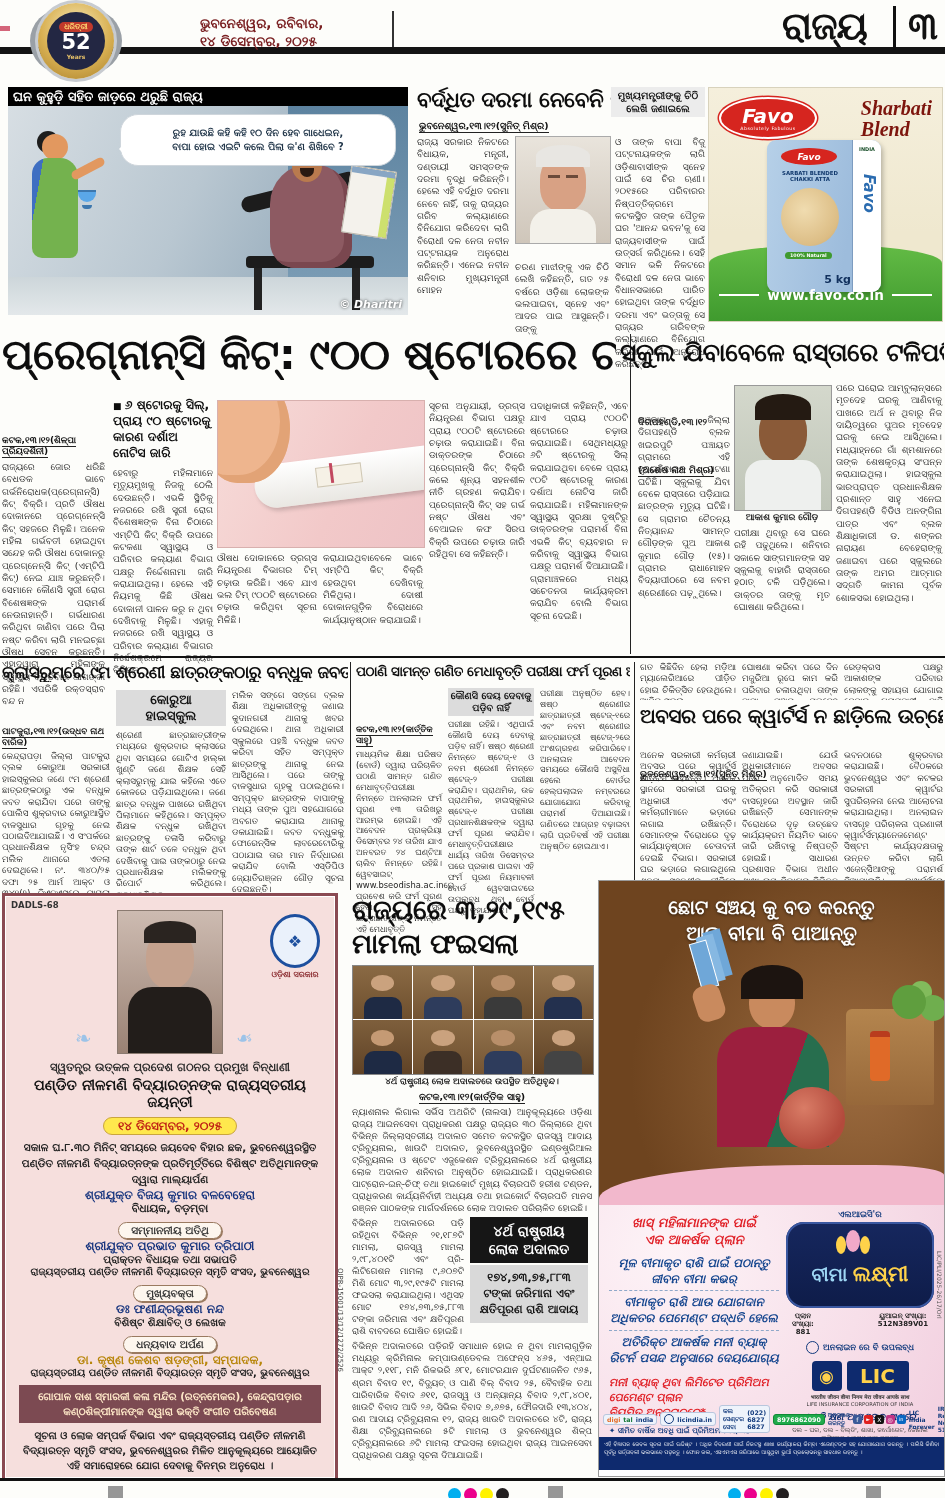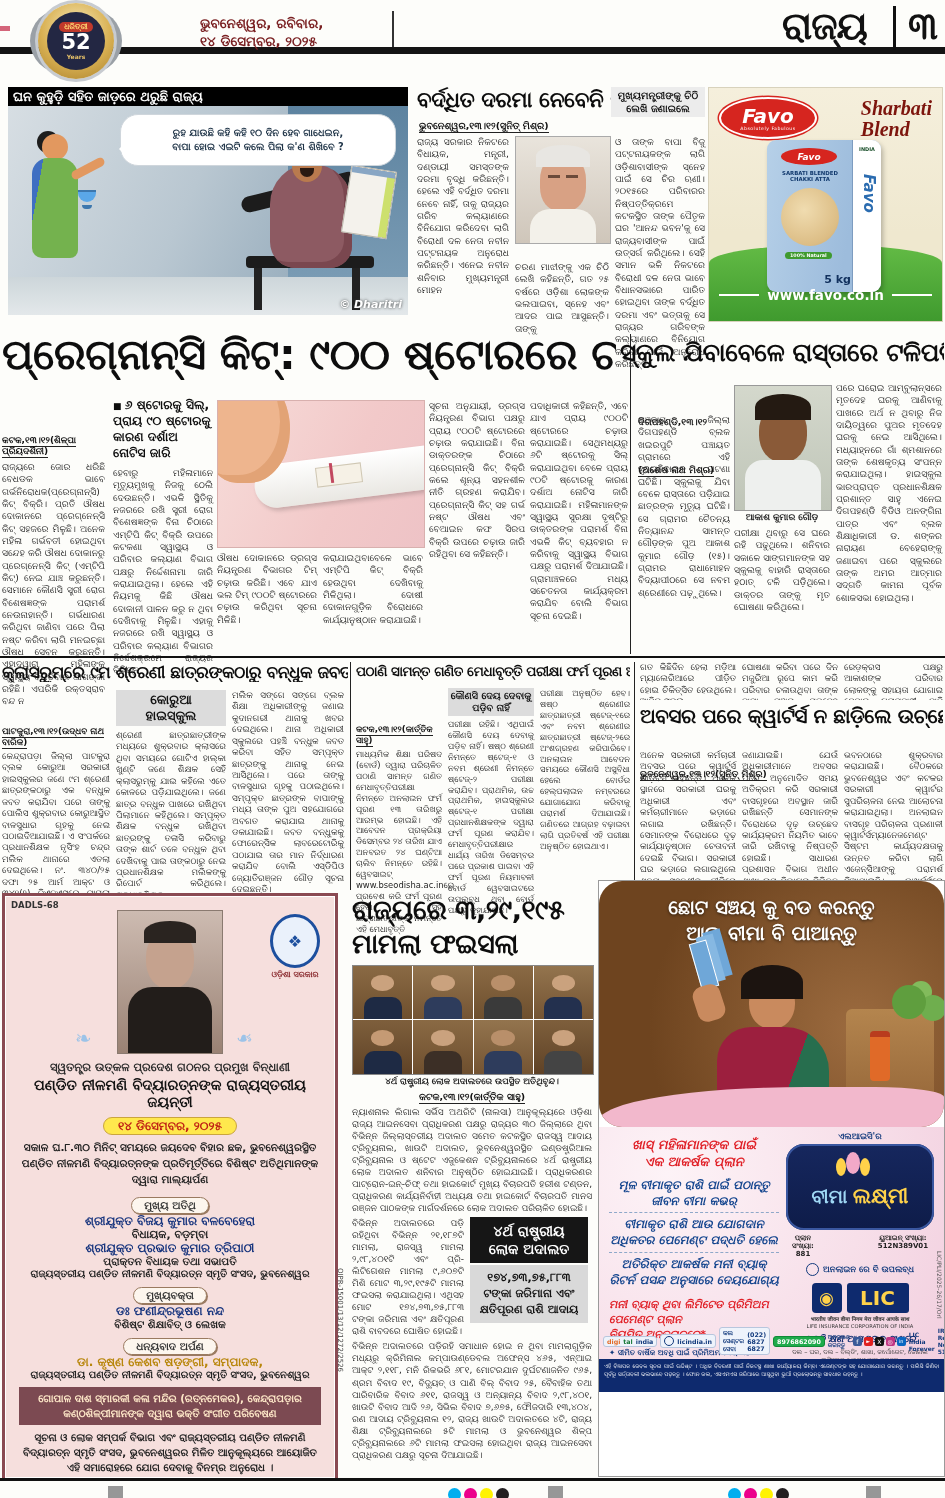--- a/index.html
+++ b/index.html
@@ -260,23 +260,23 @@
       <div class="abs" style="left:26px;top:10px;width:52px;height:22px;border-radius:50% 50% 0 0;background:#2a2420;"></div>
       <div class="abs" style="left:10px;top:76px;width:84px;height:66px;border-radius:24px 24px 0 0;background:#221d1a;"></div>
     </div>
     <div class="abs" style="left:70px;top:130px;color:#9cc3e8;font-size:20px;">❧</div>
     <div class="abs" style="right:82px;top:130px;color:#9cc3e8;font-size:20px;transform:scaleX(-1);">❧</div>
     <div class="abs center" style="left:8px;top:164px;width:314px;">
       <div style="font-size:11.5px;font-weight:bold;color:#2c2c2c;">ସ୍ୱତନ୍ତ୍ର ଉତ୍କଳ ପ୍ରଦେଶ ଗଠନର ପ୍ରମୁଖ ବିନ୍ଧାଣୀ</div>
       <div style="font-size:14.5px;font-weight:bold;color:#111;margin-top:3px;">ପଣ୍ଡିତ ନୀଳମଣି ବିଦ୍ୟାରତ୍ନଙ୍କ ରାଜ୍ୟସ୍ତରୀୟ ଜୟନ୍ତୀ</div>
       <div style="margin-top:4px;"><span class="datepill">୧୪ ଡିସେମ୍ବର, ୨୦୨୫</span></div>
       <div style="font-size:10.6px;font-weight:bold;color:#222;margin-top:5px;line-height:1.5;">ସକାଳ ଘ.୮.୩୦ ମିନିଟ୍ ସମୟରେ ଜୟଦେବ ବିହାର ଛକ, ଭୁବନେଶ୍ୱରସ୍ଥିତ ପଣ୍ଡିତ ନୀଳମଣି ବିଦ୍ୟାରତ୍ନଙ୍କ ପ୍ରତିମୂର୍ତ୍ତିରେ ବିଶିଷ୍ଟ ଅତିଥିମାନଙ୍କ ଦ୍ୱାରା ମାଲ୍ୟାର୍ପଣ</div>
-      <div style="margin-top:6px;"><span class="mem-pill">ମୁଖ୍ୟ ଅତିଥି</span></div>
       <div class="mem-name">ଶ୍ରୀଯୁକ୍ତ ବିଜୟ କୁମାର ବଳବେହେରା</div>
       <div style="font-size:11px;font-weight:bold;color:#222;">ବିଧାୟକ, ବଡ଼ମ୍ବା</div>
+      <div style="margin-top:4px;"><span class="mem-pill">ସମ୍ମାନନୀୟ ଅତିଥି</span></div>
       <div class="mem-name">ଶ୍ରୀଯୁକ୍ତ ପ୍ରଭାତ କୁମାର ତ୍ରିପାଠୀ</div>
       <div style="font-size:10.5px;font-weight:bold;color:#222;">ପ୍ରାକ୍ତନ ବିଧାୟକ ତଥା ସଭାପତି</div>
       <div style="font-size:10px;font-weight:bold;color:#222;">ରାଜ୍ୟସ୍ତରୀୟ ପଣ୍ଡିତ ନୀଳମଣି ବିଦ୍ୟାରତ୍ନ ସ୍ମୃତି ସଂସଦ, ଭୁବନେଶ୍ୱର</div>
       <div style="margin-top:4px;"><span class="mem-pill">ମୁଖ୍ୟବକ୍ତା</span></div>
       <div class="mem-name">ଡଃ ଫଣୀନ୍ଦ୍ରଭୂଷଣ ନନ୍ଦ</div>
       <div style="font-size:10.5px;font-weight:bold;color:#222;">ବିଶିଷ୍ଟ ଶିକ୍ଷାବିତ୍ ଓ ଲେଖକ</div>
       <div style="margin-top:4px;"><span class="mem-pill">ଧନ୍ୟବାଦ ଅର୍ପଣ</span></div>
       <div class="mem-name" style="color:#b8860b;">ଡା. କୃଷ୍ଣ କେଶବ ଷଡ଼ଙ୍ଗୀ, ସମ୍ପାଦକ,</div>
       <div style="font-size:10px;font-weight:bold;color:#222;">ରାଜ୍ୟସ୍ତରୀୟ ପଣ୍ଡିତ ନୀଳମଣି ବିଦ୍ୟାରତ୍ନ ସ୍ମୃତି ସଂସଦ, ଭୁବନେଶ୍ୱର</div>
       <div class="maroonbox" style="margin:6px 6px 0 6px;">
@@ -342,21 +342,21 @@
           <div>୪ର୍ଥ ରାଷ୍ଟ୍ରୀୟ</div>
           <div>ଲୋକ ଅଦାଲତ</div>
         </div>
         <div class="graybox" style="background:#d9d9d9;font-size:11.3px;line-height:1.4;padding:5px 3px;margin-top:2px;">୧୭୪,୭୩,୭୫,୮୮୩ ଟଙ୍କା ଜରିମାନା ଏବଂ କ୍ଷତିପୂରଣ ରାଶି ଆଦାୟ</div>
       </div>
     </div>
     <div class="bt" style="margin-top:3px;font-size:9px;">ବିଭିନ୍ନ ଅଦାଲତରେ ପଡ଼ିରହି ସମାଧାନ ହୋଇ ନ ଥିବା ମାମଲାଗୁଡ଼ିକ ମଧ୍ୟରୁ କ୍ରିମିନାଲ କମ୍ପାଉଣ୍ଡେବଲ ଅଫେନ୍ସ ୪୬୫, ଏନ୍‌ଆଇ ଆକ୍ଟ ୨,୧୧୮, ମନି ରିକଭରି ୬୮୧, ମୋଟରଯାନ ଦୁର୍ଘଟଣାଜନିତ ୯୬୫, ଶ୍ରମ ବିବାଦ ୧୯, ବିଦ୍ୟୁତ୍ ଓ ପାଣି ବିଲ୍ ବିବାଦ ୨୫, ବୈବାହିକ ତଥା ପାରିବାରିକ ବିବାଦ ୬୧୧, ରାଜସ୍ୱ ଓ ଅନ୍ୟାନ୍ୟ ବିବାଦ ୨,୯୮,୪୦୧, ଖାଉଟି ବିବାଦ ଆଦି ୨୬, ସିଭିଲ ବିବାଦ ୭,୬୭୫, ଫୌଜଦାରି ୧୩,୪୦୪, ରଣ ଆଦାୟ ଟ୍ରିବ୍ୟୁନାଲ ୧୨, ରାଜ୍ୟ ଖାଉଟି ଅଦାଲତରେ ୪ଟି, ରାଜ୍ୟ ଶିକ୍ଷା ଟ୍ରିବ୍ୟୁନାଲରେ ୫ଟି ମାମଲା ଓ ଭୁବନେଶ୍ୱର ଶିଳ୍ପ ଟ୍ରିବ୍ୟୁନାଲରେ ୬ଟି ମାମଲା ଫଇସଲା ହୋଇଥିବା ରାଜ୍ୟ ଆଇନସେବା ପ୍ରାଧିକରଣ ପକ୍ଷରୁ ସୂଚନା ଦିଆଯାଇଛି।</div>
   </div>
 
   <div class="abs lic" style="left:598px;top:880px;width:345px;height:595px;">
-    <div class="lic-photo" style="height:246px;border-radius:23px;">
+    <div class="lic-photo" style="height:324px;">
       <div style="padding-top:14px;" class="lic-head">
         <div>ଛୋଟ ସଞ୍ଚୟ କୁ ବଡ କରନ୍ତୁ</div>
         <div>ଆଉ ବୀମା ବି ପାଆନ୍ତୁ</div>
       </div>
 
       <div class="abs" style="left:150px;top:96px;width:46px;height:52px;border-radius:48%;background:#c98a5e;"></div>
       <div class="abs" style="left:142px;top:84px;width:62px;height:34px;border-radius:50% 50% 0 0;background:#1c1410;"></div>
       <div class="abs" style="left:118px;top:146px;width:112px;height:120px;border-radius:34px 44px 0 0;background:linear-gradient(110deg,#9c1f3e 60%,#276e4e 60%);"></div>
       <div class="abs" style="left:96px;top:60px;width:16px;height:46px;background:#6fa7d8;border:1px solid #fff;transform:rotate(-16deg);box-shadow:8px -4px 0 #86b8e2, 16px -7px 0 #6fa7d8;"></div>
       <div class="abs" style="left:96px;top:104px;width:28px;height:36px;border-radius:10px;background:#c98a5e;transform:rotate(-18deg);"></div>

